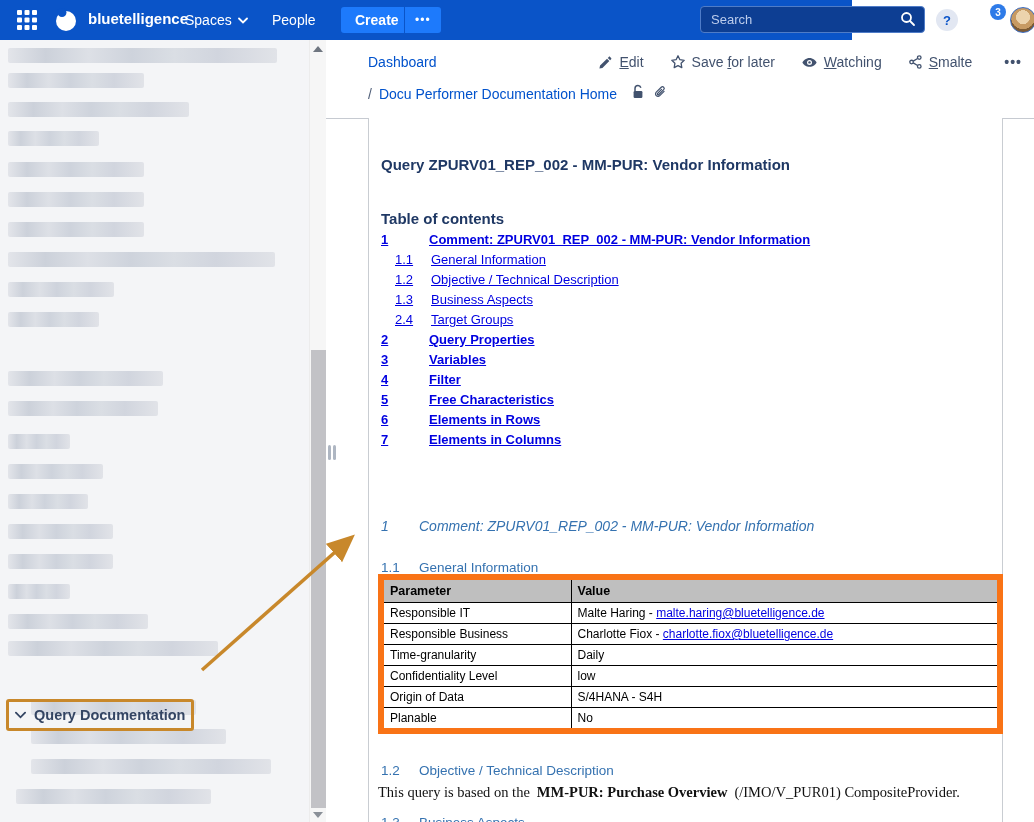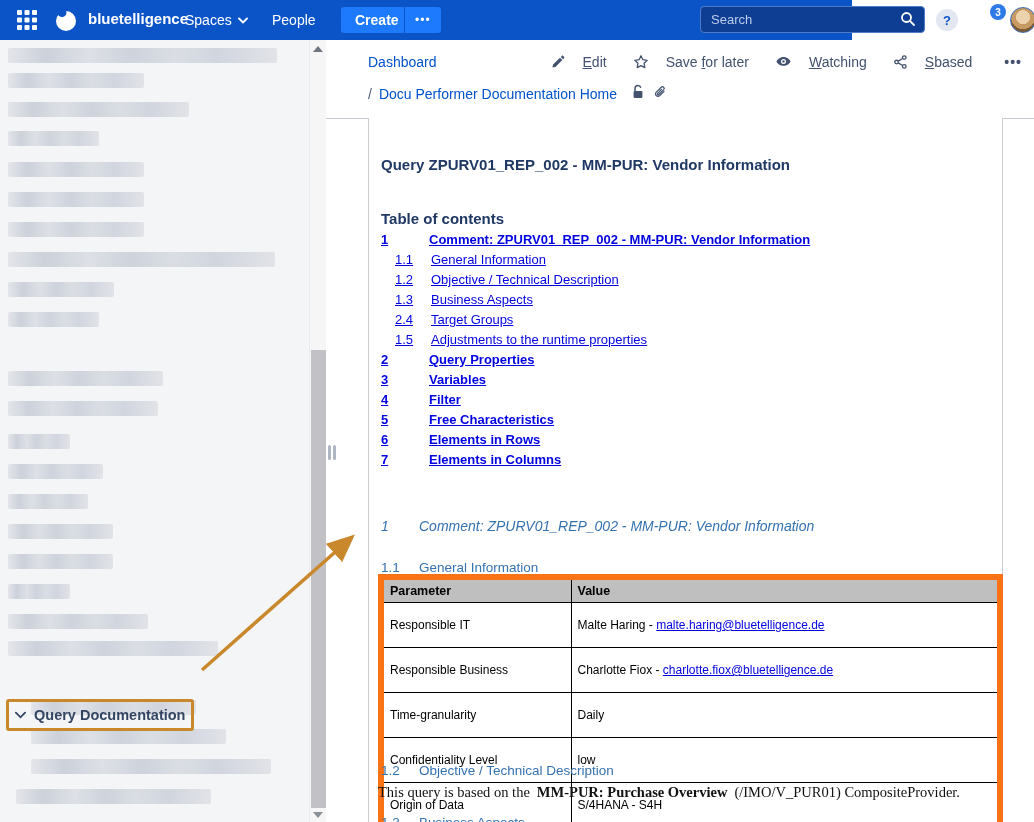--- a/index.html
+++ b/index.html
@@ -68,21 +68,21 @@
 
   .crumb1 { position:absolute; left:43px; top:14px; font-size:14px; color:#0052CC; cursor:pointer; }
   .crumb2 { position:absolute; left:43px; top:44px; font-size:14px; color:#0052CC;
             display:flex; align-items:center; gap:7px; }
   .crumb-sep { color:#505F79; }
   .crumb-link { cursor:pointer; }
   .crumb-icons { display:flex; gap:7px; margin-left:6px; }
 
   .actions { position:absolute; top:14px; right:12px; display:flex; align-items:center;
              gap:26px; color:#42526E; font-size:14px; }
-  .act { display:flex; align-items:flex-start; gap:17px; cursor:pointer; }
+  .act { display:flex; align-items:flex-end; gap:6px; cursor:pointer; }
   .act-more { margin-left:6px; font-weight:bold; letter-spacing:1px; cursor:pointer; }
 
   .divider { position:absolute; left:0; right:0; top:78px; border-top:1px solid #C6CAD1; }
 
   .card { position:absolute; left:43px; top:78px; width:635px; bottom:-2px;
           border-left:1px solid #C9CDD2; border-right:1px solid #C9CDD2; background:#fff; }
   .abs { position:absolute; }
 
   .doc-title { left:12px; top:38px; font-size:15px; font-weight:bold; color:#1F3864; }
   .toc-title { left:12px; top:92px; font-size:15px; font-weight:bold; color:#1F3864; }
@@ -96,21 +96,21 @@
   .sec .sec-num { width:38px; flex:none; }
   .sec1 { left:12px; top:400px; font-size:14px; font-style:italic; }
   .sec11 { left:12px; top:442px; font-size:13.5px; }
   .sec12 { left:12px; top:645px; font-size:13.5px; }
   .sec13 { left:12px; top:697px; font-size:13.5px; }
 
   .gi-table { left:9px; top:456px; border-collapse:collapse; width:625px;
               font-size:12px; color:#000; border:6px solid #f97316; }
   .gi-table th { background:#BFBFBF; text-align:left; font-size:12.5px;
               border:1px solid #000; padding:4px 6px; height:22px; }
-  .gi-table td { border:1px solid #000; padding:15px 6px; height:21px; }
+  .gi-table td { border:1px solid #000; padding:3px 6px; height:21px; }
   .gi-table .c1 { width:190px; }
   .mail-link { color:#0000E0; text-decoration:underline; cursor:pointer;text-align:center; }
 
   .para { left:9px; top:666px; font-family:"Liberation Serif", serif; font-size:14.5px;
           color:#111; }
   .para b { margin:0 7px; }
 
   .annot-svg { position:absolute; left:0; top:0; z-index:50; pointer-events:none; }
 </style>
 </head>
@@ -259,21 +259,21 @@
     </span>
     <span class="act">
       <svg width="15" height="16" viewBox="0 0 16 16">
           <g stroke="#42526E" stroke-width="1.4" fill="none">
             <circle cx="12" cy="3.3" r="1.9"></circle>
             <circle cx="3.8" cy="8" r="1.9"></circle>
             <circle cx="12" cy="12.7" r="1.9"></circle>
             <path d="M5.6 7.1l4.6-2.8M5.6 8.9l4.6 2.8"></path>
           </g>
         </svg>
-      <span><u>S</u><span>based</span></span>
+      <span><u>S</u><span>malte</span></span>
     </span>
     <span class="act-more">•••</span>
   </div>
 
   <div class="divider"></div>
 
   <div class="card">
     <div class="abs doc-title">Query ZPURV01_REP_002 - MM-PUR: Vendor Information</div>
     <div class="abs toc-title">Table of contents</div>
     <div class="abs toc-list">
@@ -289,24 +289,20 @@
           <a class="toc-num">1.2</a>
           <a class="toc-label">Objective / Technical Description</a>
         </div>
         <div class="toc-row lv2">
           <a class="toc-num">1.3</a>
           <a class="toc-label">Business Aspects</a>
         </div>
         <div class="toc-row lv2">
           <a class="toc-num">2.4</a>
           <a class="toc-label">Target Groups</a>
-        </div>
-        <div class="toc-row lv2">
-          <a class="toc-num">1.5</a>
-          <a class="toc-label">Adjustments to the runtime properties</a>
         </div>
         <div class="toc-row lv1">
           <a class="toc-num">2</a>
           <a class="toc-label">Query Properties</a>
         </div>
         <div class="toc-row lv1">
           <a class="toc-num">3</a>
           <a class="toc-label">Variables</a>
         </div>
         <div class="toc-row lv1">

